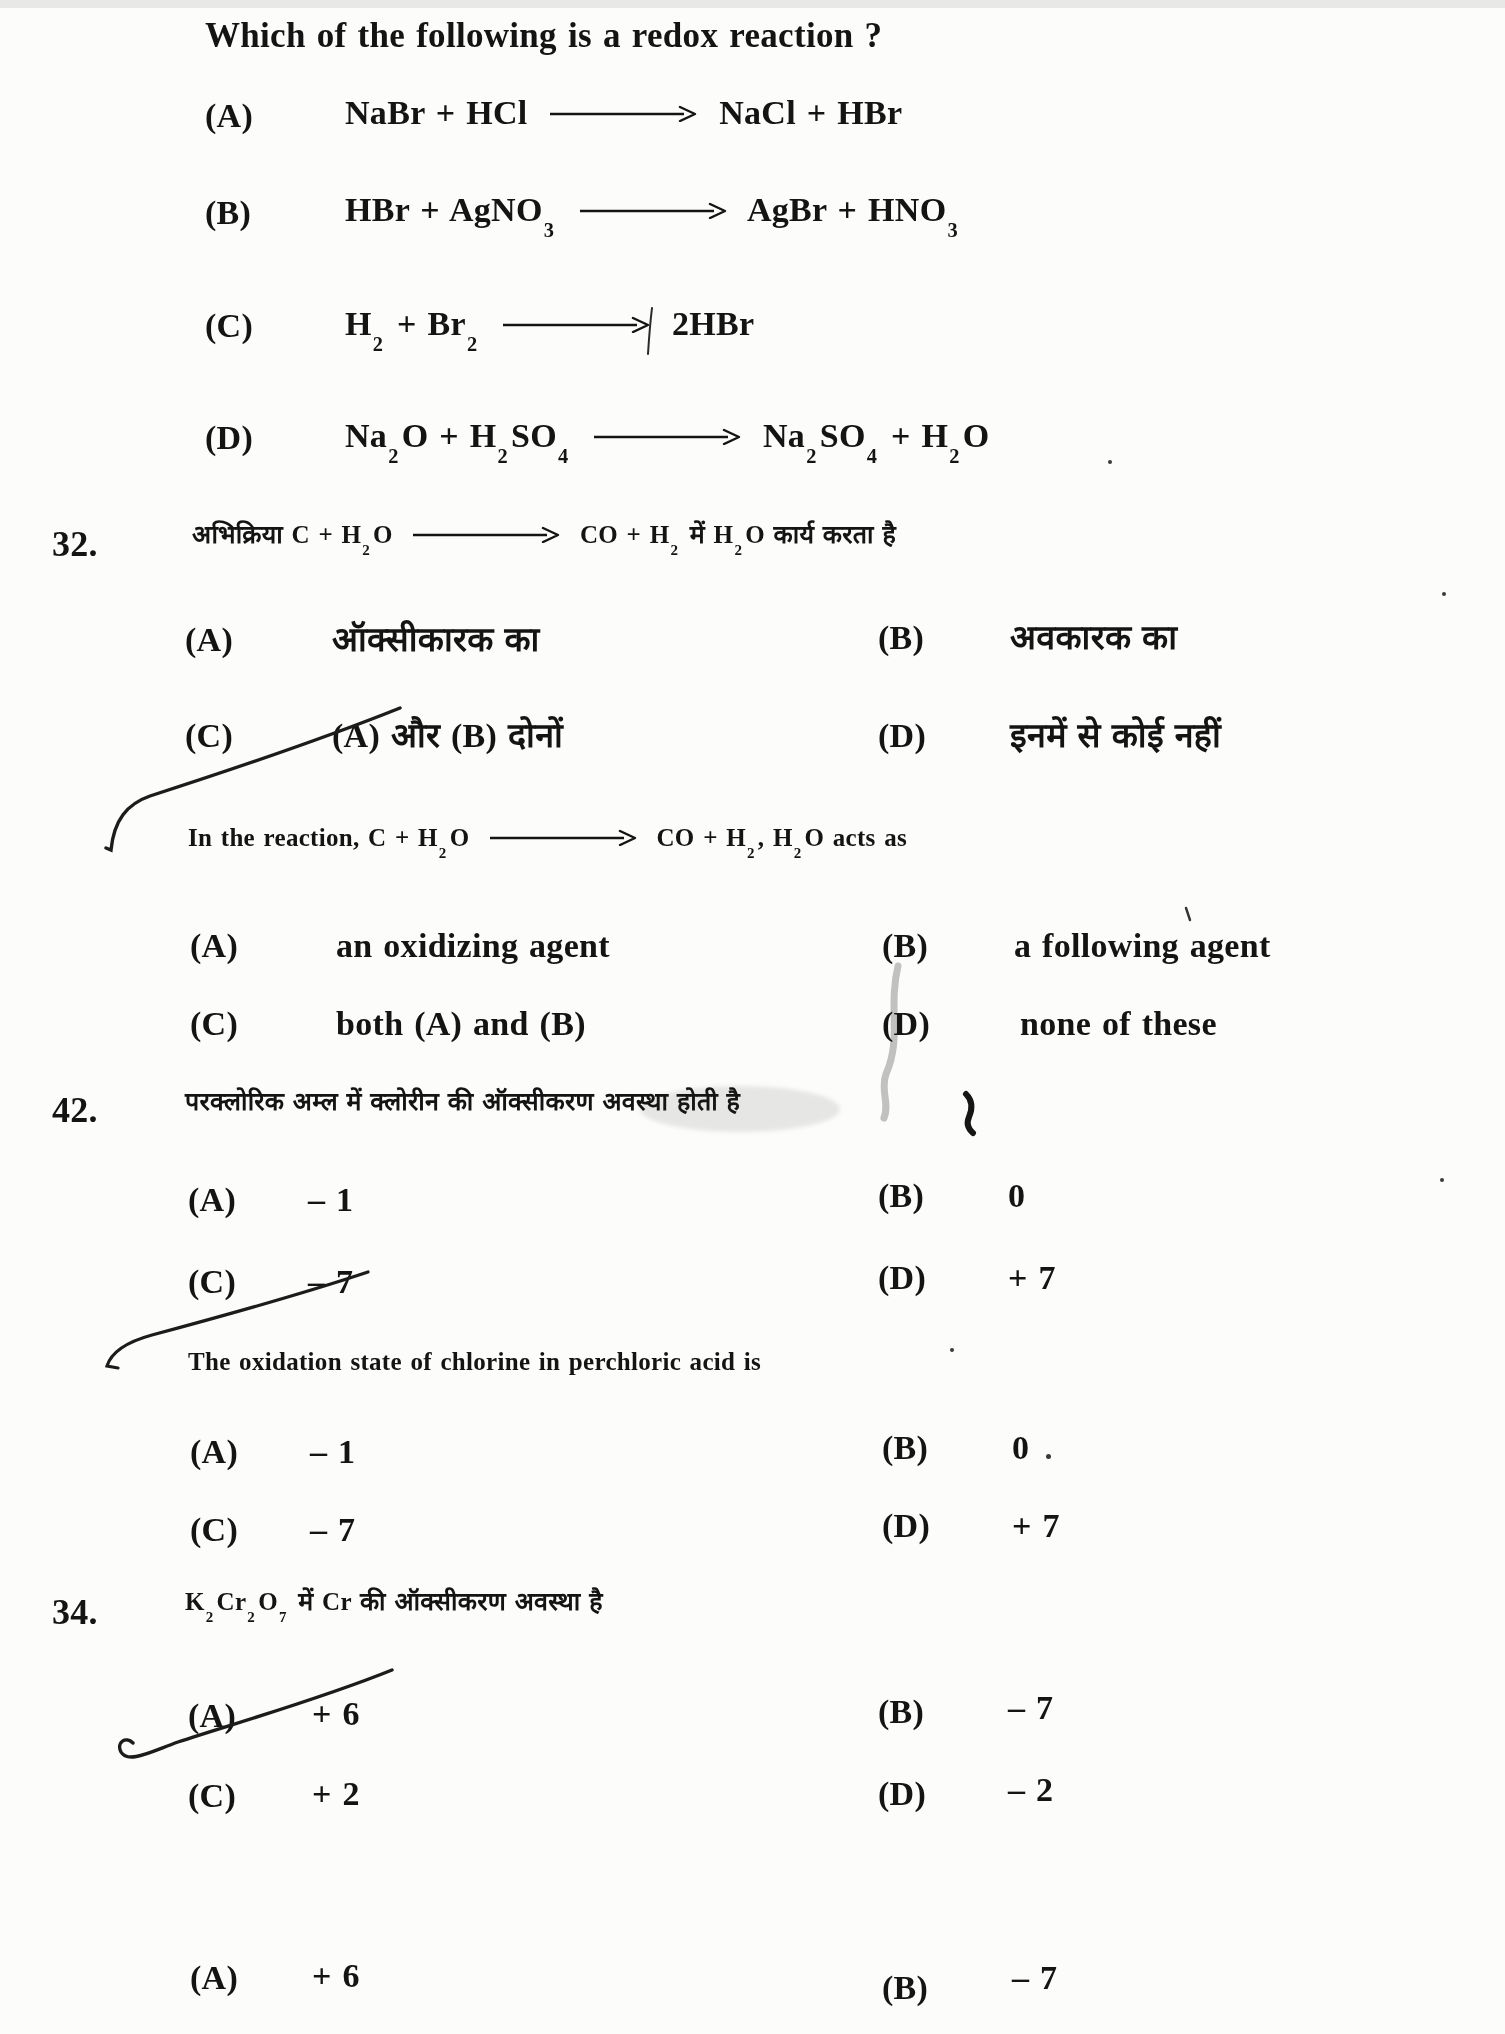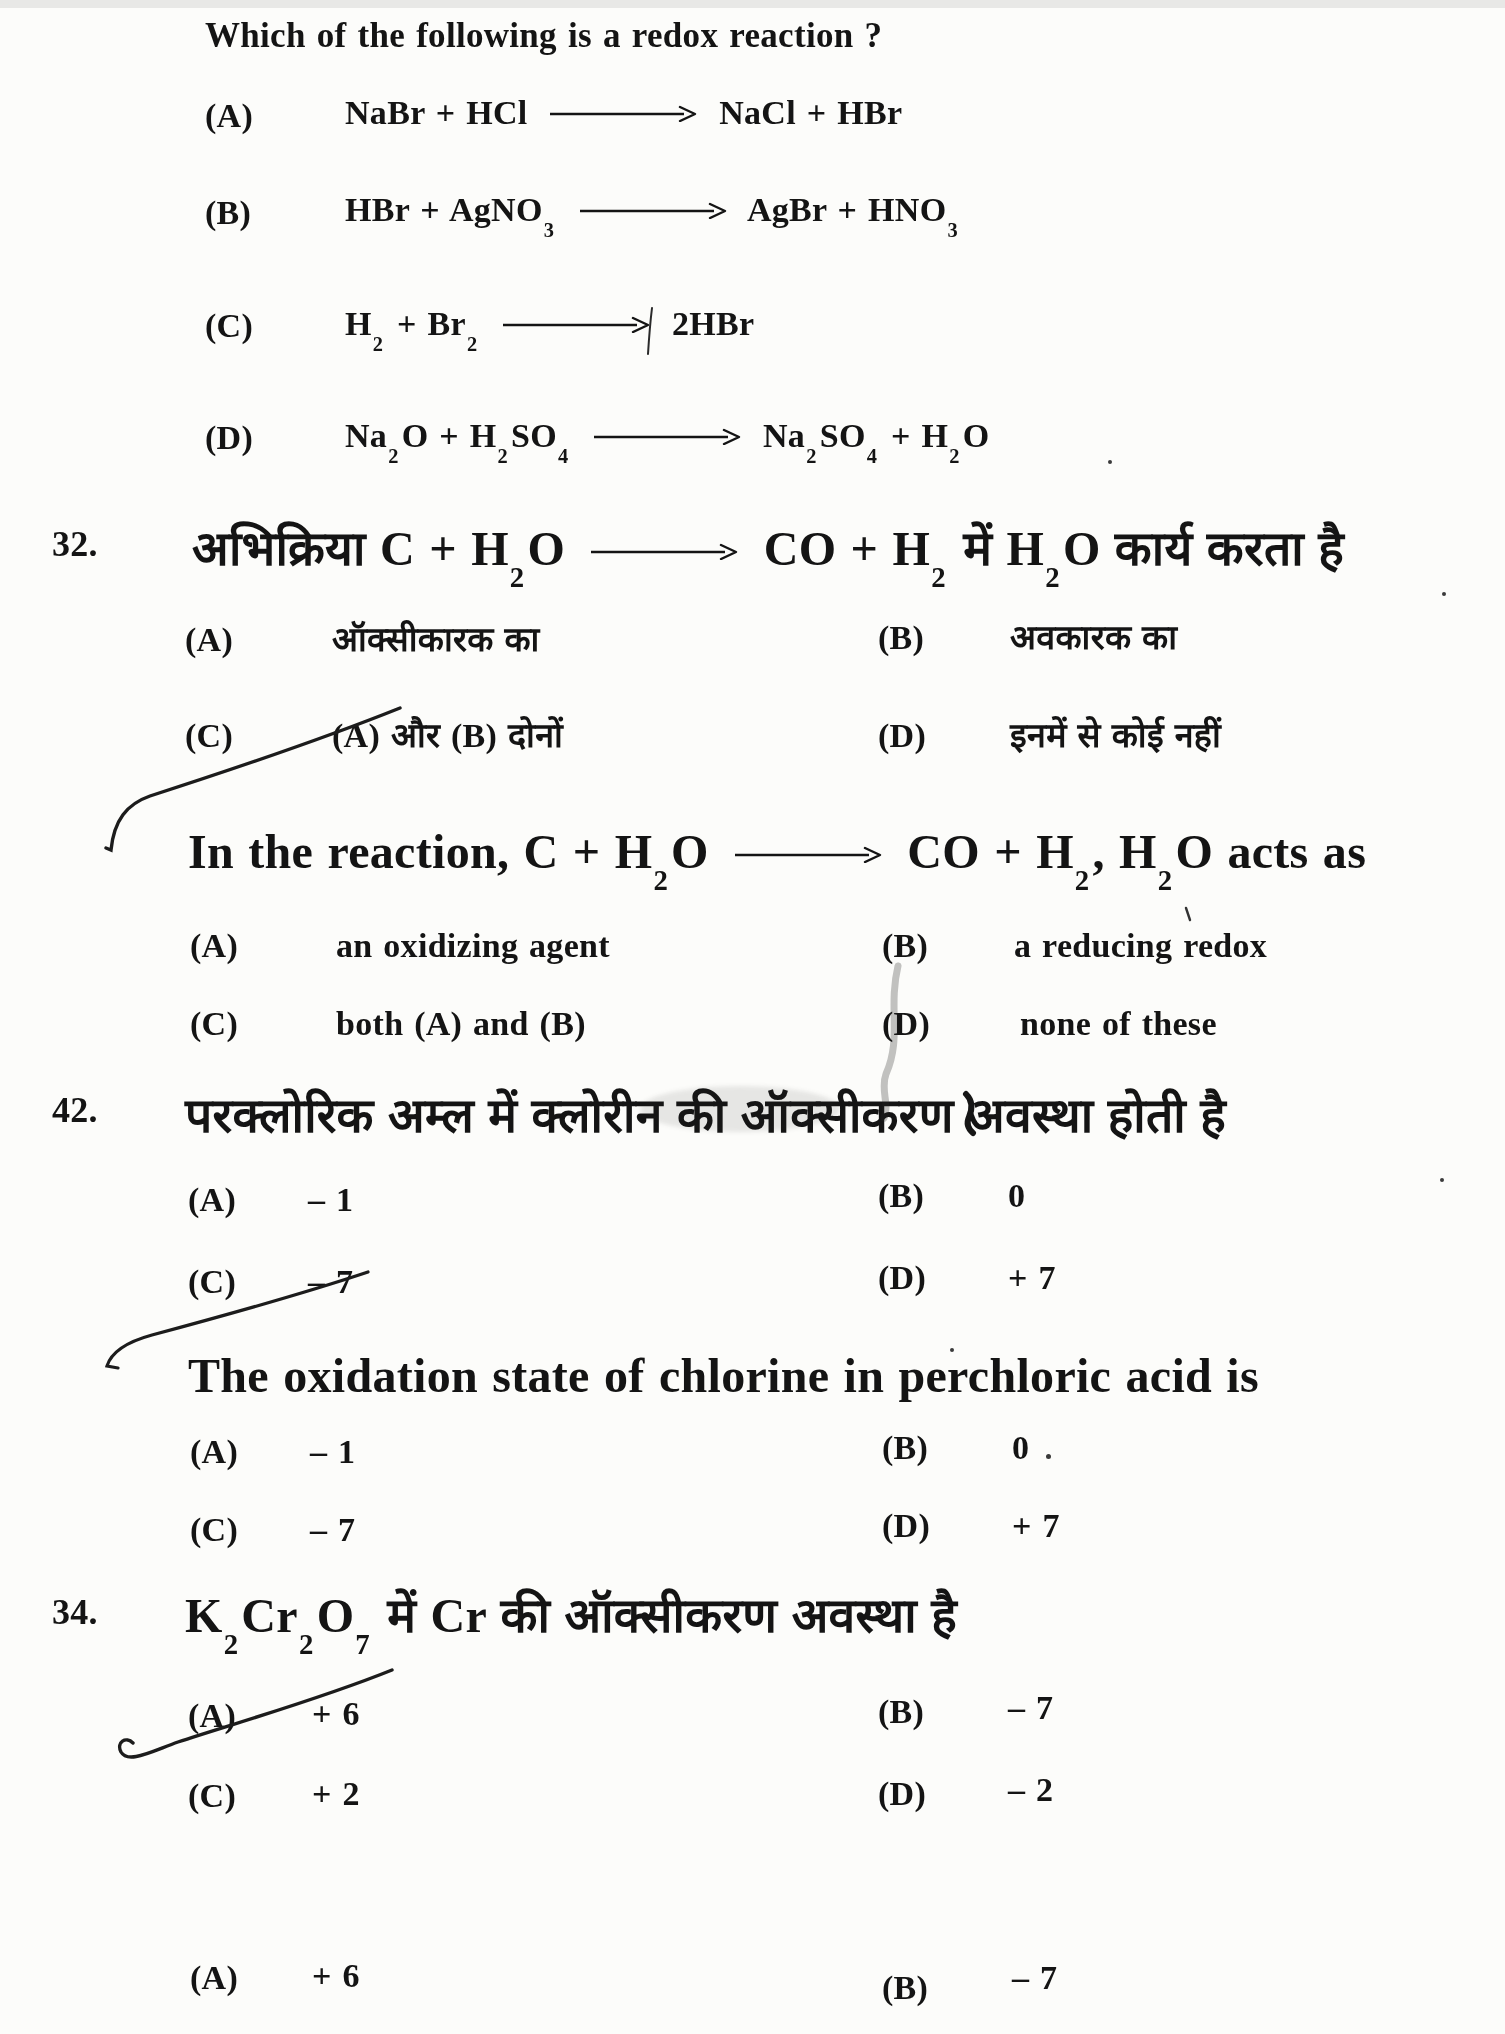--- a/index.html
+++ b/index.html
@@ -10,21 +10,21 @@
     background:#fcfcfa;
     overflow:hidden;
     font-family:"Liberation Serif","DejaVu Serif",serif;
     color:#141414;
     font-weight:700;
     letter-spacing:.3px;
     word-spacing:2px;
   }
   .abs{position:absolute;white-space:nowrap;line-height:1.15;}
   .title{font-size:35px;}
-  .stem{font-size:48px;}
+  .stem{font-size:25px;}
   .num{font-size:36px;}
   .opt-label{font-size:34px;}
   .opt-text{font-size:34px;text-align:right;}
   .formula{font-size:34px;}
   .sub-space sub, sub{
     font-size:.6em;
     position:relative;
     top:.38em;
     margin:0 3px 0 1px;
     font-weight:700;
@@ -82,21 +82,21 @@
   <div class="abs opt-text" style="left:1010px;top:708px">इनमें से कोई नहीं</div>
 
   <div class="abs stem" style="left:188px;top:816px">In the reaction, C + H<sub>2</sub>O <svg width="150" height="18" viewBox="0 0 150 18" class="arrow-svg">
         <line x1="2" y1="10" x2="136" y2="10" stroke="#141414" stroke-width="2.4"></line>
         <path d="M132 3 L147 10 L132 17" fill="none" stroke="#141414" stroke-width="2.4" stroke-linecap="round" stroke-linejoin="round"></path>
       </svg> CO + H<sub>2</sub>, H<sub>2</sub>O acts as</div>
 
   <div class="abs opt-label" style="left:190px;top:918px">(A)</div>
   <div class="abs opt-text" style="left:336px;top:918px">an oxidizing agent</div>
   <div class="abs opt-label" style="left:882px;top:918px">(B)</div>
-  <div class="abs opt-text" style="left:1014px;top:918px">a reducing redox</div>
+  <div class="abs opt-text" style="left:1014px;top:918px">a following agent</div>
 
   <div class="abs opt-label" style="left:190px;top:996px">(C)</div>
   <div class="abs opt-text" style="left:336px;top:996px">both (A) and (B)</div>
   <div class="abs opt-label" style="left:882px;top:996px">(D)</div>
   <div class="abs opt-text" style="left:1020px;top:996px">none of these</div>
 
   <div class="abs num" style="left:52px;top:1082px">42.</div>
   <div class="abs stem" style="left:185px;top:1080px">परक्लोरिक अम्ल में क्लोरीन की ऑक्सीकरण अवस्था होती है</div>
 
   <div class="abs opt-label" style="left:188px;top:1172px">(A)</div>

